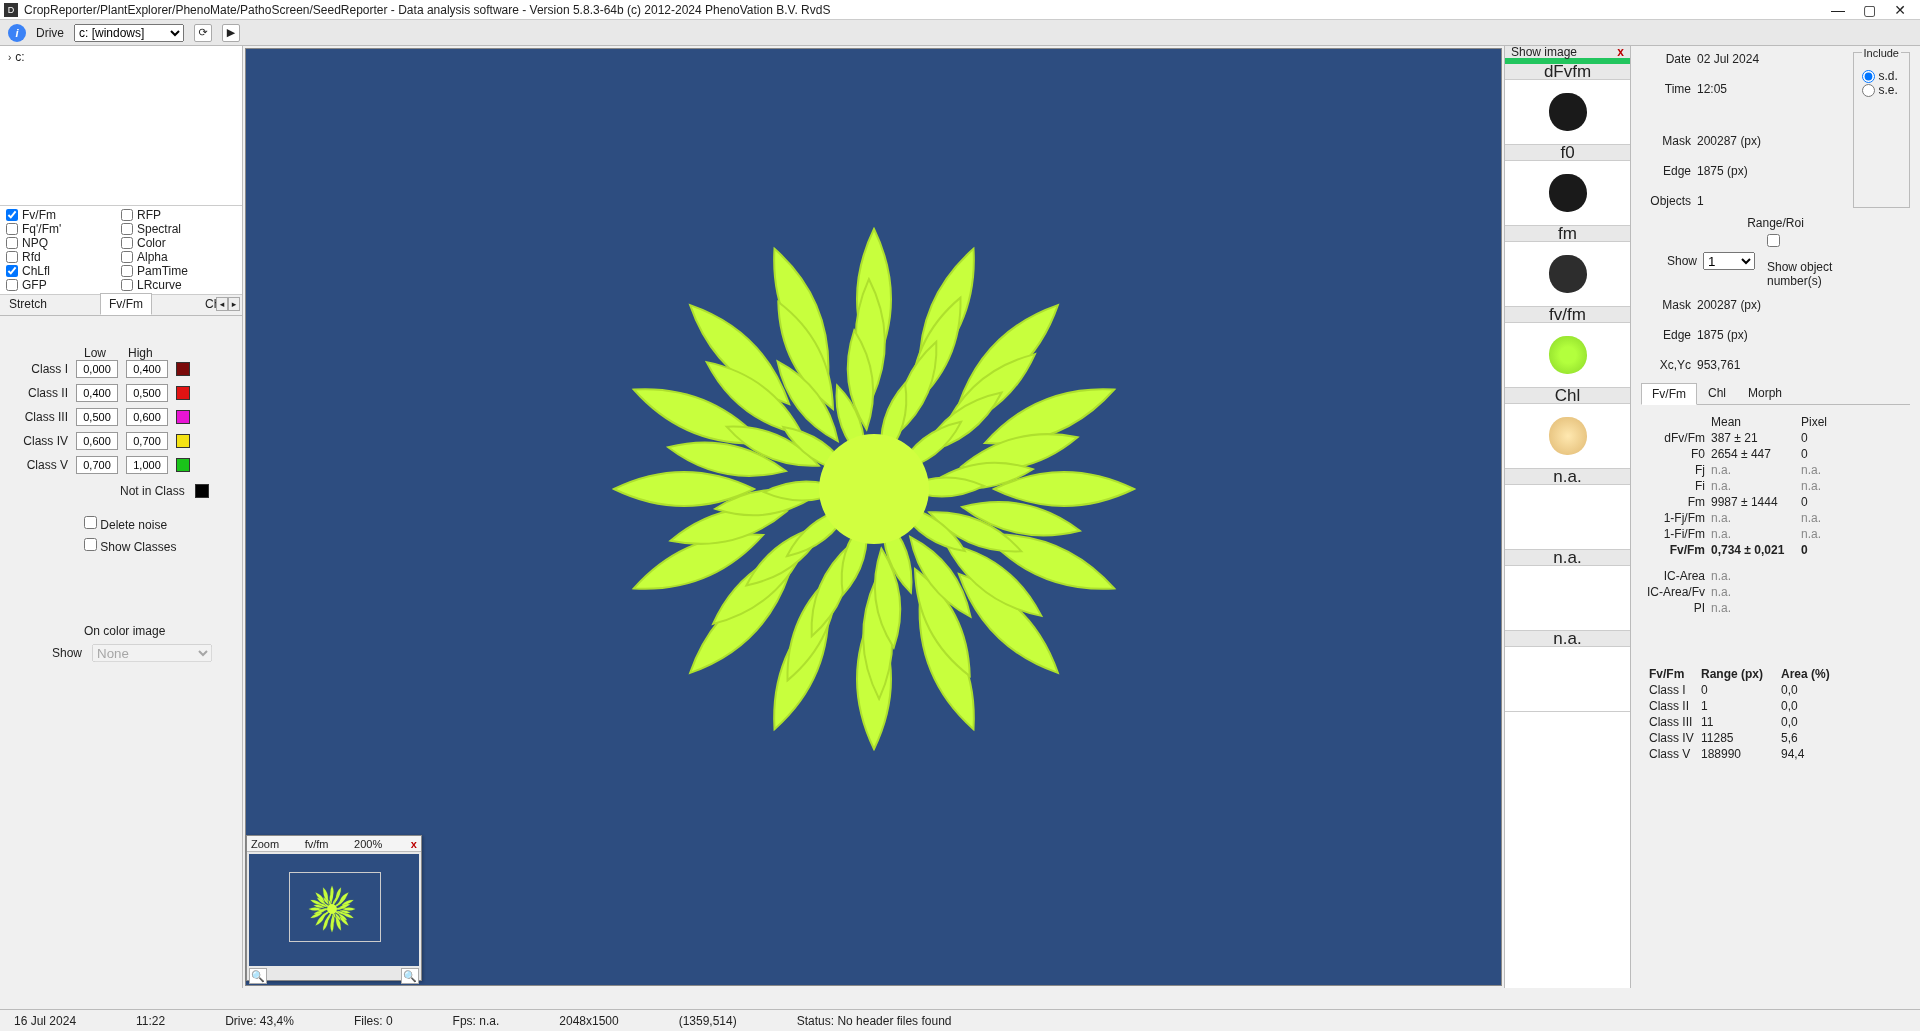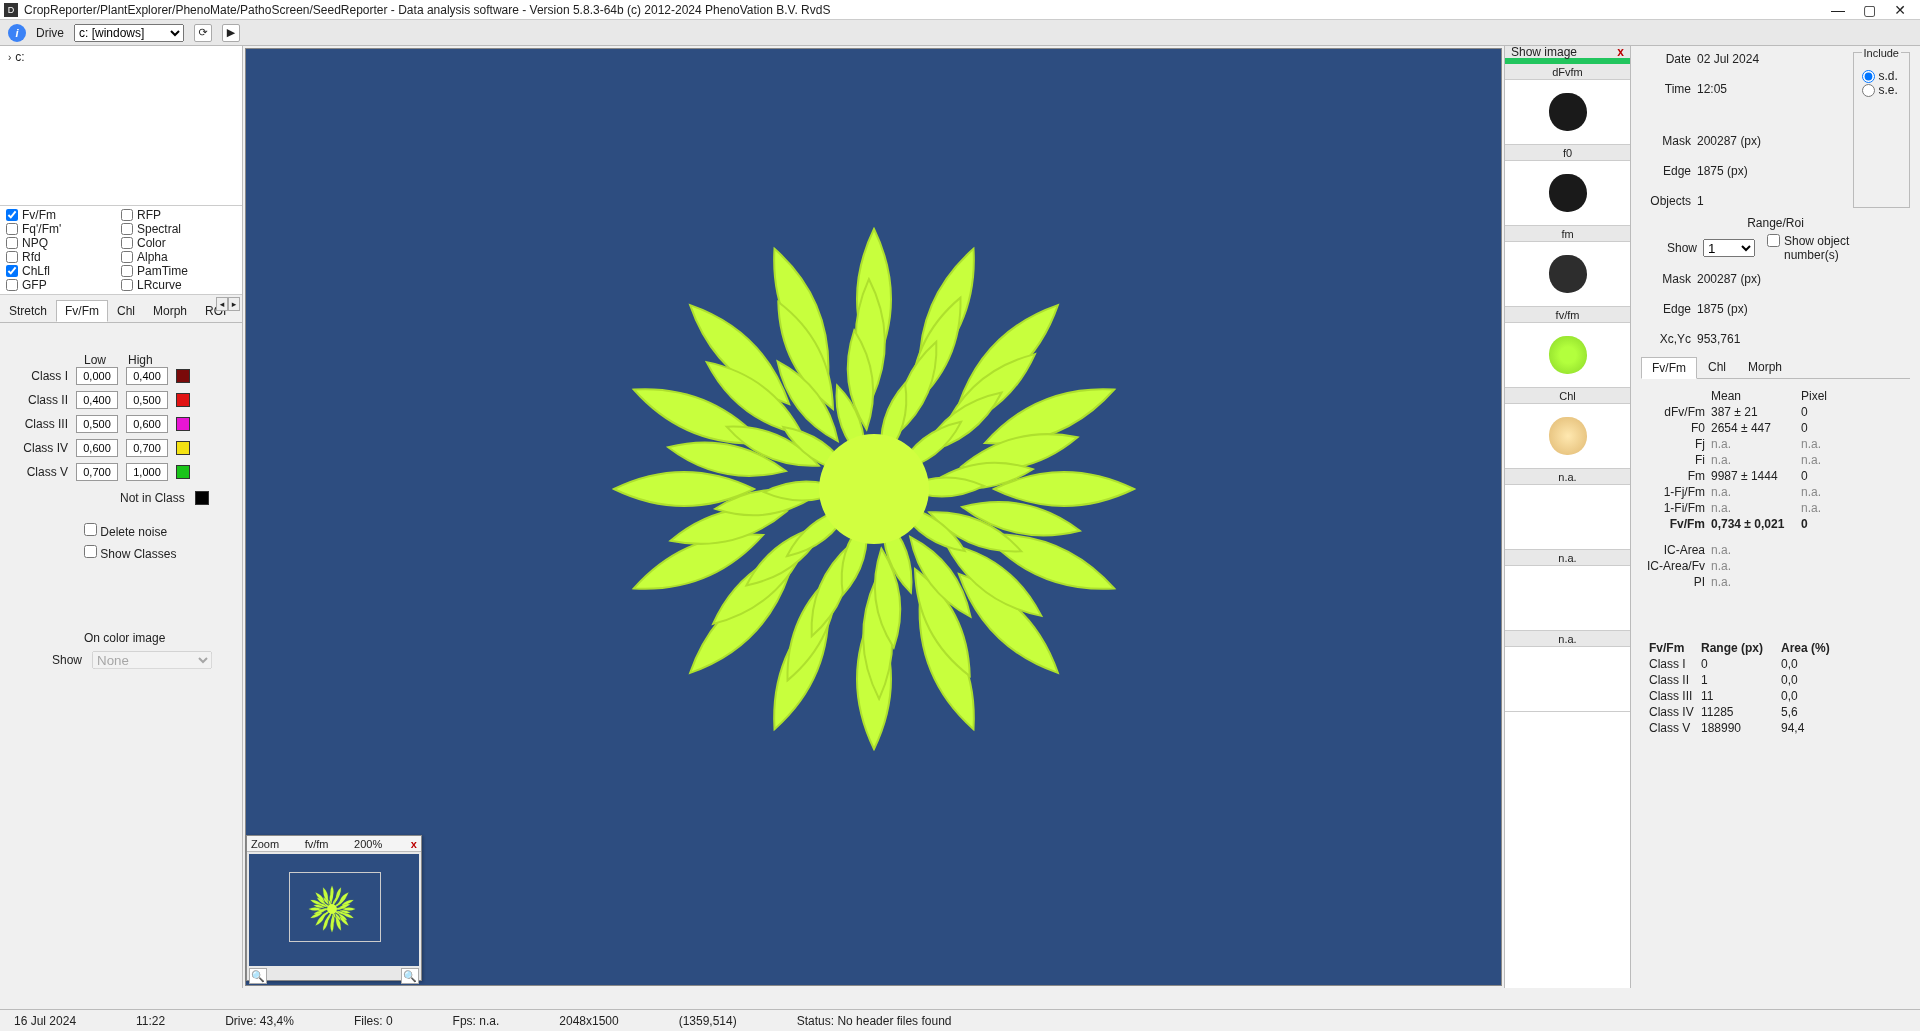--- a/index.html
+++ b/index.html
@@ -25,21 +25,21 @@
   
   .leftpanel { width: 243px; display: flex; flex-direction: column; border-right: 1px solid #bbb; background: #f0f0f0; }
   .filetree { flex: 0 0 160px; background: #fff; border-bottom: 1px solid #ccc; padding: 4px 8px; font-size: 12px; }
   .filetree .node { display: flex; align-items: center; gap: 4px; }
   .filetree .expander { font-size: 10px; }
   .filemsg { flex: 0 0 74px; background: #fff; border-bottom: 1px solid #ccc; padding: 4px 6px; font-size: 12px; }
   .checkgrid { flex: 0 0 72px; background: #fff; border-bottom: 1px solid #ccc; padding: 2px 6px; display: grid; grid-template-columns: 1fr 1fr; font-size: 12px; }
   .checkgrid label { display: flex; align-items: center; gap: 4px; }
   .checkgrid input { width: 12px; height: 12px; }
 
-  .tabbar { height: 28px; display: flex; align-items: flex-end; border-bottom: 1px solid #bbb; background: #f0f0f0; position: relative; }
+  .tabbar { height: 21px; display: flex; align-items: flex-end; border-bottom: 1px solid #bbb; background: #f0f0f0; position: relative; gap: 44px; }
   .tabbar .tab { padding: 3px 8px; font-size: 12px; border: 1px solid transparent; cursor: pointer; }
   .tabbar .tab.active { background: #fff; border: 1px solid #bbb; border-bottom: 1px solid #fff; }
   .tabbar .scrollers { position: absolute; right: 2px; top: 2px; display: flex; gap: 0; }
   .tabbar .scrollers span { width: 12px; height: 14px; border: 1px solid #aaa; background: #eee; font-size: 9px; display: flex; align-items: center; justify-content: center; cursor: pointer; }
 
   .classpanel { flex: 1; background: #f0f0f0; padding: 6px 10px; font-size: 12px; }
   .classpanel .hdr { display: flex; margin-left: 74px; gap: 22px; margin-bottom: 0; margin-top: 24px; }
   .classpanel .row { display: flex; align-items: center; margin-bottom: 6px; gap: 8px; }
   .classpanel .row .lbl { width: 58px; text-align: right; }
   .classpanel input.num { width: 42px; height: 18px; font-size: 11px; text-align: center; border: 1px solid #999; background: #fff; }
@@ -52,42 +52,42 @@
 
   
   .center { flex: 1; position: relative; background: #2d4d80; border: 1px solid #888; margin: 2px; }
   .plant { position: absolute; left: 50%; top: 50%; transform: translate(-50%, -55%); }
 
   
   .thumbstrip { width: 126px; background: #fff; border-left: 1px solid #bbb; display: flex; flex-direction: column; }
   .thumbstrip .stripheader { height: 18px; background: #e8e8e8; display: flex; align-items: center; padding: 0 6px; border-bottom: 6px solid #22c55e; }
   .thumbstrip .stripheader .closex { margin-left: auto; color: #b00; font-weight: bold; cursor: pointer; }
   .thumbcell { border-bottom: 1px solid #ccc; }
-  .thumbcell .tlabel { height: 16px; background: #e8e8e8; border-bottom: 1px solid #ccc; display: flex; align-items: center; justify-content: center; font-size: 11px; }
+  .thumbcell .tlabel { height: 16px; background: #e8e8e8; border-bottom: 1px solid #ccc; display: flex; align-items: center; justify-content: center; font-size: 17px; }
   .thumbcell .tbody { height: 64px; display: flex; align-items: center; justify-content: center; background: #fff; }
   .thumbshape { width: 38px; height: 38px; border-radius: 45% 48% 50% 47% / 47% 50% 48% 50%; }
   .thumbshape.dark { background: #1a1a1a; }
   .thumbshape.grey { background: #2d2d2d; }
   .thumbshape.leaf { background: radial-gradient(circle, #b3ff3d 30%, #8fdb2b 90%); }
   .thumbshape.tan { background: radial-gradient(circle, #ffe8b0, #e0b870); }
 
   
   .rightpanel { width: 290px; background: #f0f0f0; border-left: 1px solid #bbb; padding: 6px 10px; font-size: 12px; display: flex; flex-direction: column; }
   .rightpanel .toprow { display: flex; }
   .kv { display: grid; grid-template-columns: 56px auto; row-gap: 16px; font-size: 12px; }
   .kv .k { text-align: right; padding-right: 6px; }
   .includebox { margin-left: auto; border: 1px solid #bbb; padding: 4px 8px; font-size: 12px; }
   .includebox .legend { position: relative; top: -10px; background: #f0f0f0; padding: 0 2px; font-size: 11px; }
   .includebox label { display: flex; align-items: center; gap: 4px; }
 
   .objroi .hdr2 { text-align: center; margin: 8px 0 4px; }
   .objroi .showline { display: flex; align-items: center; gap: 6px; }
   .objroi .showline .k { width: 56px; text-align: right; }
   .objroi select { width: 52px; height: 18px; }
-  .objroi .showobj { display: flex; align-items: flex-start; gap: 4px; margin-left: 6px; }
+  .objroi .showobj { display: flex; align-items: flex-start; gap: 13px; margin-left: 6px; flex-direction: column; }
   .objroi .showobj span { width: 84px; }
 
   .tabbar2 { display: flex; margin-top: 10px; border-bottom: 1px solid #bbb; }
   .tabbar2 .tab { padding: 3px 10px; border: 1px solid transparent; cursor: pointer; }
   .tabbar2 .tab.active { background: #fff; border: 1px solid #bbb; border-bottom: 1px solid #fff; position: relative; top: 1px; }
 
   .stattable { margin-top: 10px; width: 100%; }
   .stattable .srow { display: grid; grid-template-columns: 70px 90px 50px; font-size: 12px; margin-bottom: 2px; }
   .stattable .srow .c1 { text-align: right; padding-right: 6px; }
   .stattable .srow.head .c2, .stattable .srow.head .c3 { font-weight: normal; }

